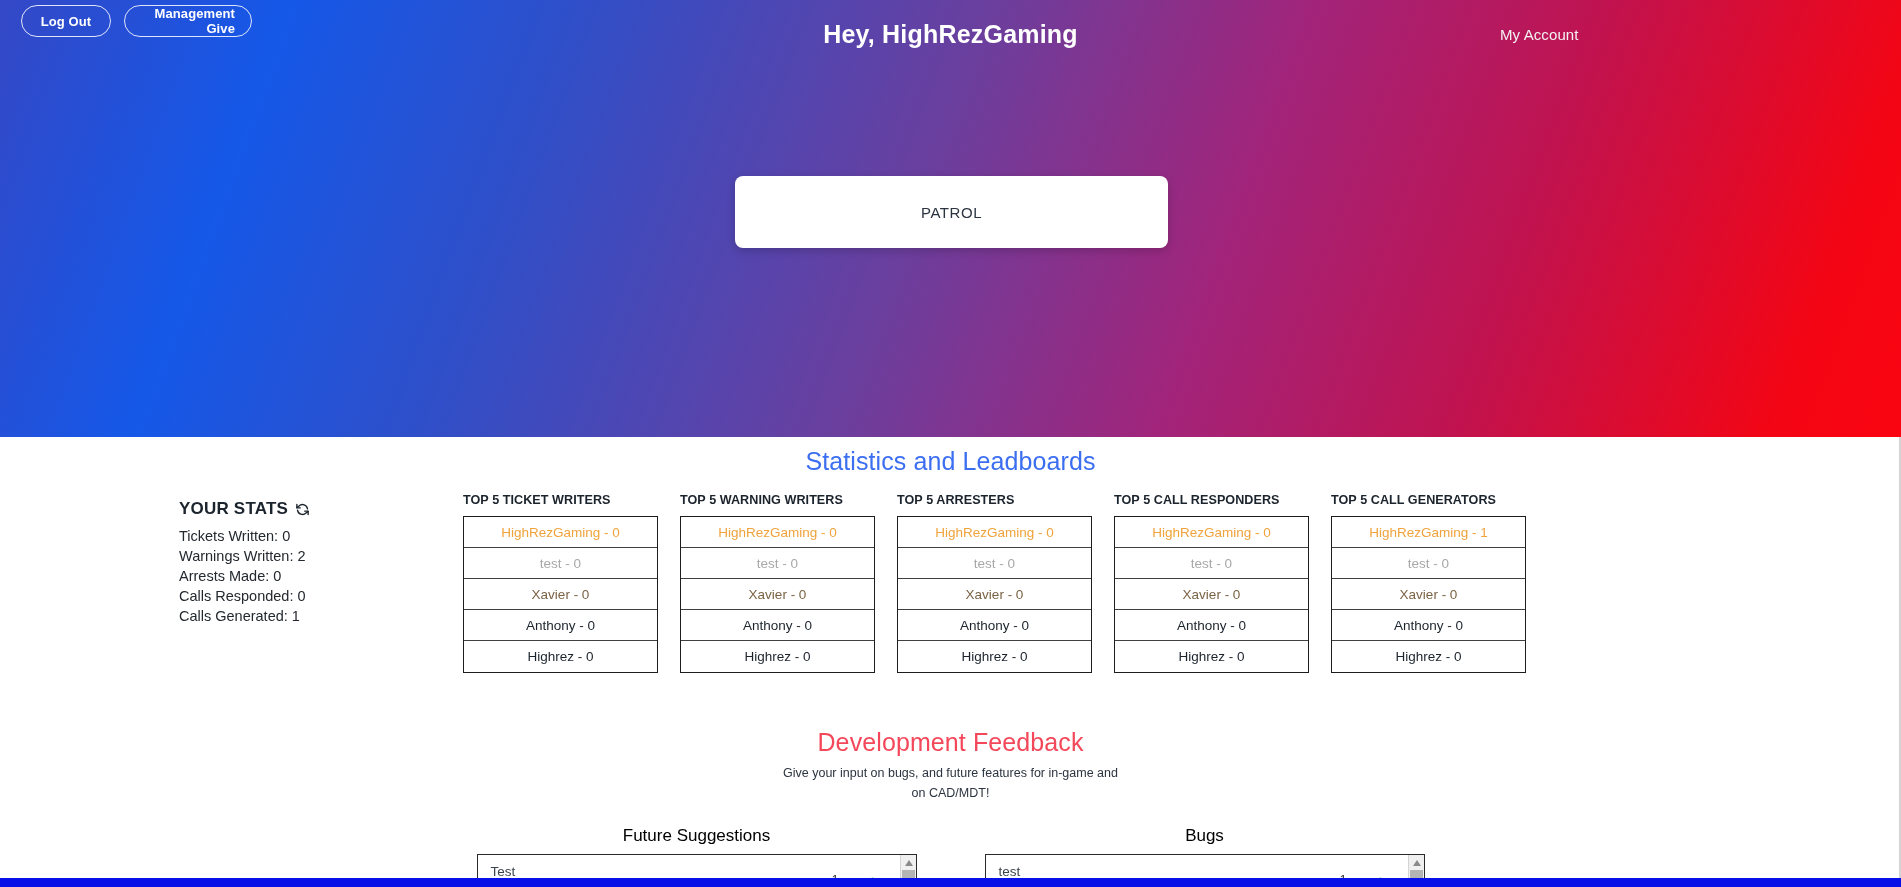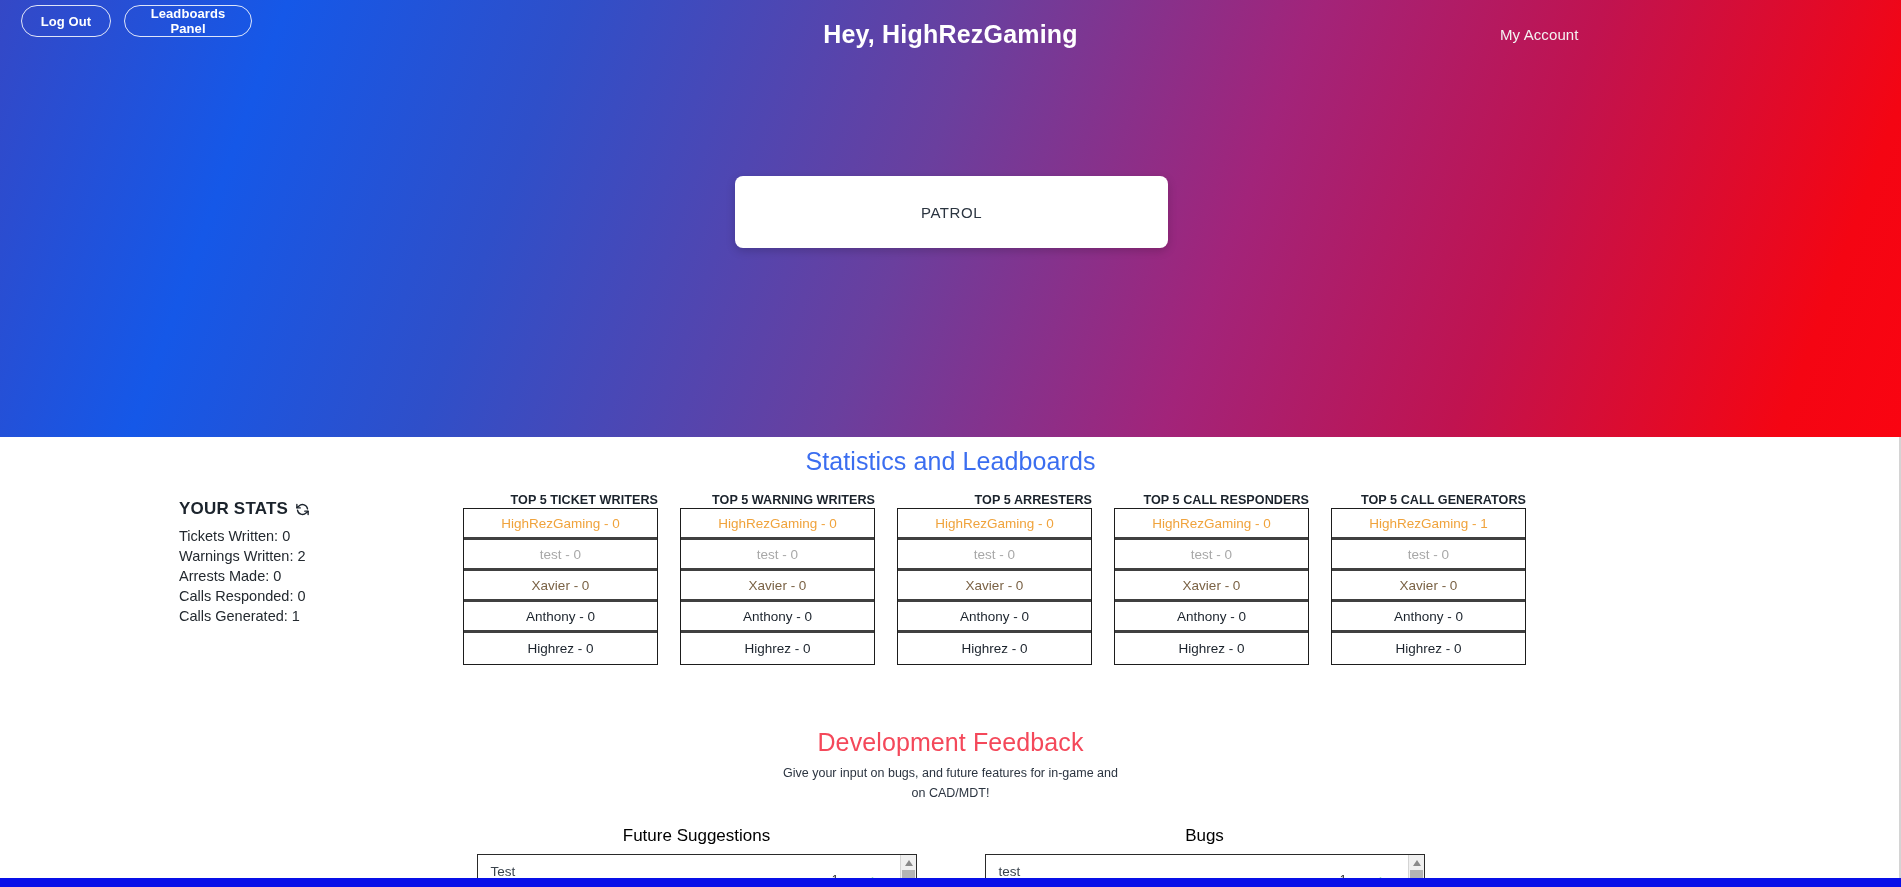--- a/index.html
+++ b/index.html
@@ -33,20 +33,21 @@
     color: #ffffff;
     font-size: 13px;
     font-weight: 700;
     letter-spacing: 0.1px;
     display: flex;
     align-items: center;
     justify-content: center;
     cursor: pointer;
     padding: 0 16px;
     font-family: "Liberation Sans", sans-serif;
+    text-align: right;
   }
   #btn-logout { left: 21px; width: 90px; }
   #btn-management { left: 124px; width: 128px; }
 
   .hero-title {
     position: absolute;
     top: 20px;
     left: 0; right: 0;
     text-align: center;
     color: #ffffff;
@@ -129,38 +130,38 @@
 
   .boards {
     position: absolute;
     left: 452px;
     top: 56px;
     display: flex;
     gap: 0px;
   }
   .board { width: 217px; padding: 0 11px; }
   .board-title {
-    text-align: right;
+    text-align: left;
     font-size: 12.6px;
     font-weight: 700;
     color: #1b232c;
     letter-spacing: 0.05px;
-    margin-bottom: 1px;
+    margin-bottom: 9px;
     white-space: nowrap;
   }
   .board-table {
     border: 1px solid #1d1d1d;
     background: #fff;
   }
   .board-row {
     height: 31px;
     display: flex;
     align-items: center;
     justify-content: center;
-    border-bottom: 3px solid #404040;
+    border-bottom: 1px solid #404040;
     font-size: 13.5px;
     white-space: nowrap;
   }
   .board-row:last-child { border-bottom: none; }
   .rank-1 { color: #f0a33c; }
   .rank-2 { color: #a8a8a8; }
   .rank-3 { color: #7a6245; }
   .rank-4, .rank-5 { color: #1b232c; }
 
   
@@ -271,21 +272,21 @@
     width: 2px; height: 450px;
     background: #d4d4d4;
   }
 </style>
 </head>
 <body>
 
 <div class="hero">
   <div class="hero-topbar">
     <button class="btn-outline" id="btn-logout">Log Out</button>
-    <button class="btn-outline" id="btn-management">Leadboards Panel</button>
+    <button class="btn-outline" id="btn-management">Management Give</button>
     <div class="hero-title">Hey, HighRezGaming</div>
     <div class="my-account">My Account</div>
   </div>
 
   <div class="patrol-card">
     <span class="patrol-card-label">PATROL</span>
   </div>
 </div>
 
 <div class="stats-section">

